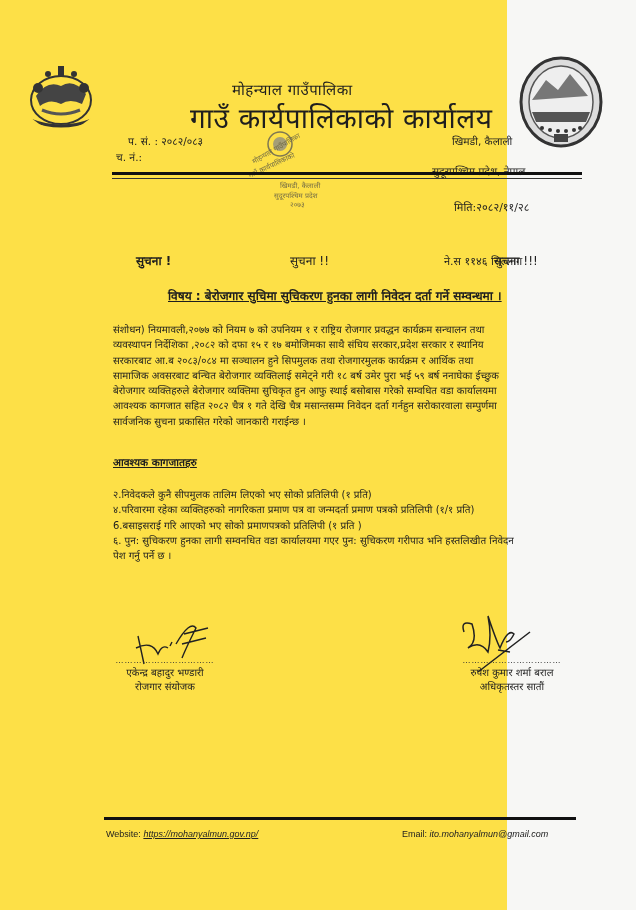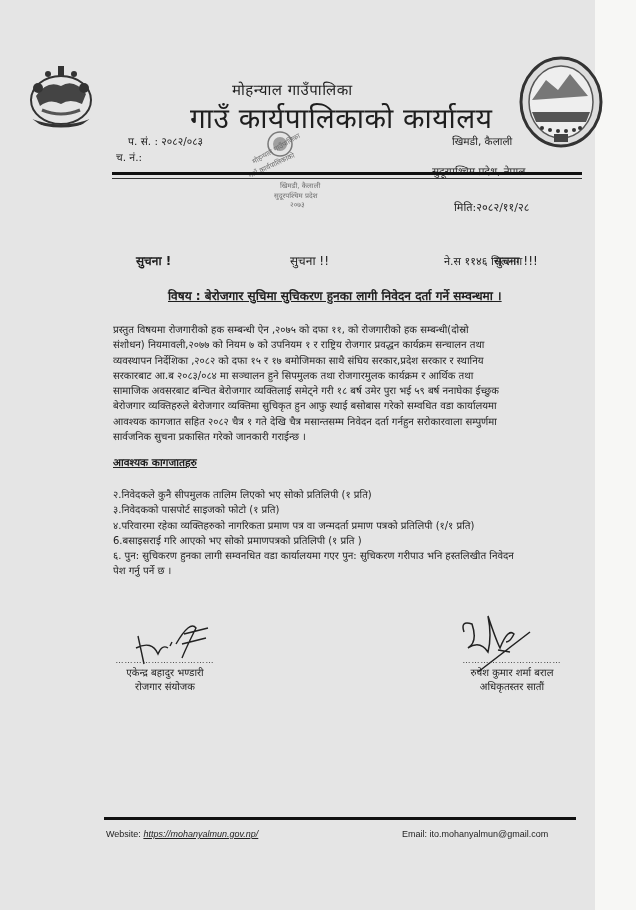--- a/index.html
+++ b/index.html
@@ -1,20 +1,20 @@
 <!DOCTYPE html>
 <html><head>
 <meta charset="utf-8">
 <style>
   html, body { margin:0; padding:0; }
   body {
     width:636px; height:910px; background:#f7f7f5; position:relative; overflow:hidden;
     font-family:"DejaVu Sans", sans-serif; color:#1e1e1e;
   }
-  .page { position:absolute; left:0; top:0; width:595px; height:910px; background:#e5e5e5; }
+  .page { position:absolute; left:0; top:0; width:507px; height:910px; background:#fde047; }
   .abs { position:absolute; white-space:nowrap; }
   .emblem { position:absolute; border-radius:50%; }
   #emblem-left { left:22px; top:60px; width:78px; height:70px; }
   #emblem-right { left:518px; top:56px; width:86px; height:92px; }
   .hdr1 { left:232px; top:79px; font-size:15px; letter-spacing:0.5px; }
   .hdr2 { left:190px; top:98px; font-size:28px; font-family:"DejaVu Serif", serif; letter-spacing:0.5px; }
   .small { font-size:10.5px; }
   .rule-thick { position:absolute; left:112px; width:470px; height:3px; background:#111; top:172px; }
   .rule-thin { position:absolute; left:112px; width:470px; height:1px; background:#333; top:178px; }
   .stamp { position:absolute; left:240px; top:130px; width:110px; height:78px; opacity:0.75; }
@@ -26,21 +26,21 @@
   .para .line { display:block; white-space:nowrap; overflow:hidden; }
   .docs-head { left:113px; top:455px; font-size:10.5px; font-weight:bold; text-decoration:underline; }
   .list { position:absolute; left:113px; top:487px; font-size:10px; line-height:15.3px; }
   .list div { white-space:nowrap; }
   .sig { position:absolute; font-size:10px; text-align:center; }
   .dots { letter-spacing:1px; font-size:8px; color:#333; }
   .footer-rule { position:absolute; left:104px; top:817px; width:472px; height:3px; background:#111; }
   .footer { top:829px; font-size:9px; font-family:"Liberation Sans", sans-serif; }
   .footer b { font-weight:normal; }
   .link { font-style:italic; text-decoration:underline; color:#222; }
-  .email { color:#222; }
+  .email { font-style:italic; color:#222; }
 </style>
 </head>
 <body>
 
 <div class="page">
 
   <svg id="emblem-left" class="emblem" viewBox="0 0 78 70">
     <ellipse cx="39" cy="40" rx="30" ry="24" fill="none" stroke="#333" stroke-width="2"></ellipse>
     <path d="M14 36 Q25 20 39 26 Q52 18 64 34 L60 44 Q48 38 39 44 Q28 38 18 46 Z" fill="#444"></path>
     <path d="M20 50 Q39 58 58 50" fill="none" stroke="#555" stroke-width="3"></path>
@@ -95,35 +95,33 @@
   <div class="abs date">मिति:२०८२/११/२८</div>
   <div class="abs ns">ने.स ११४६ चिल्लाग</div>
 
   <div class="abs notice" style="left:136px;font-weight:bold;">सुचना !</div>
   <div class="abs notice" style="left:290px;">सुचना !!</div>
   <div class="abs notice" style="left:494px;">सुचना !!!</div>
 
   <div class="abs subject">विषय : बेरोजगार सुचिमा सुचिकरण हुनका लागी निवेदन दर्ता गर्ने सम्वन्धमा ।</div>
 
   <div class="para">
-    <span class="line">        प्रस्तुत विषयमा रोजगारीको हक सम्बन्धी ऐन ,२०७५ को दफा ११, को रोजगारीको हक सम्बन्धी(दोस्रो</span>
     <span class="line">संशोधन) नियमावली,२०७७ को नियम ७ को उपनियम १ र राष्ट्रिय रोजगार प्रवद्धन कार्यक्रम सन्चालन तथा</span>
     <span class="line">व्यवस्थापन निर्देशिका ,२०८२ को दफा  १५ र १७ बमोजिमका साथै संघिय सरकार,प्रदेश सरकार र स्थानिय</span>
     <span class="line">सरकारबाट आ.ब २०८३/०८४ मा सञ्चालन हुने सिपमुलक तथा रोजगारमुलक कार्यक्रम र  आर्थिक तथा</span>
     <span class="line">सामाजिक अवसरबाट बन्चित बेरोजगार व्यक्तिलाई समेट्ने गरी १८ बर्ष उमेर पुरा भई ५९ बर्ष ननाघेका ईच्छुक</span>
     <span class="line">बेरोजगार व्यक्तिहरुले बेरोजगार व्यक्तिमा सुचिकृत हुन आफु स्थाई बसोबास गरेको सम्वधित वडा कार्यालयमा</span>
     <span class="line">आवश्यक कागजात सहित २०८२ चैत्र १ गते देखि चैत्र मसान्तसम्म  निवेदन दर्ता गर्नहुन सरोकारवाला सम्पुर्णमा</span>
     <span class="line">सार्वजनिक सुचना प्रकासित गरेको जानकारी  गराईन्छ ।</span>
   </div>
 
   <div class="abs docs-head">आवश्यक कागजातहरु</div>
 
   <div class="list">
     <div>२.निवेदकले कुनै सीपमुलक तालिम लिएको भए सोको प्रतिलिपी (१ प्रति)</div>
-    <div>३.निवेदकको पासपोर्ट साइजको फोटो (१ प्रति)</div>
     <div>४.परिवारमा रहेका व्यक्तिहरुको नागरिकता प्रमाण पत्र वा जन्मदर्ता प्रमाण पत्रको प्रतिलिपी (१/१ प्रति)</div>
     <div>6.बसाइसराई गरि आएको भए सोको प्रमाणपत्रको प्रतिलिपी (१ प्रति )</div>
     <div>६. पुन: सुचिकरण हुनका लागी सम्वनधित वडा कार्यालयमा गएर पुन: सुचिकरण गरीपाउ भनि हस्तलिखीत निवेदन</div>
     <div>पेश गर्नु पर्ने छ ।</div>
   </div>
 
   <svg class="abs" style="left:132px;top:618px;width:80px;height:50px;" viewBox="0 0 80 50">
     <path d="M6 18 L12 46 M4 30 Q20 22 26 36 Q30 26 36 30 M38 28 L40 24 M44 26 Q58 2 64 10 Q54 30 50 40 M52 16 L76 10 M50 26 L74 20" fill="none" stroke="#222" stroke-width="1.4"></path>
   </svg>
   <div class="sig" style="left:110px;top:656px;width:110px;">

